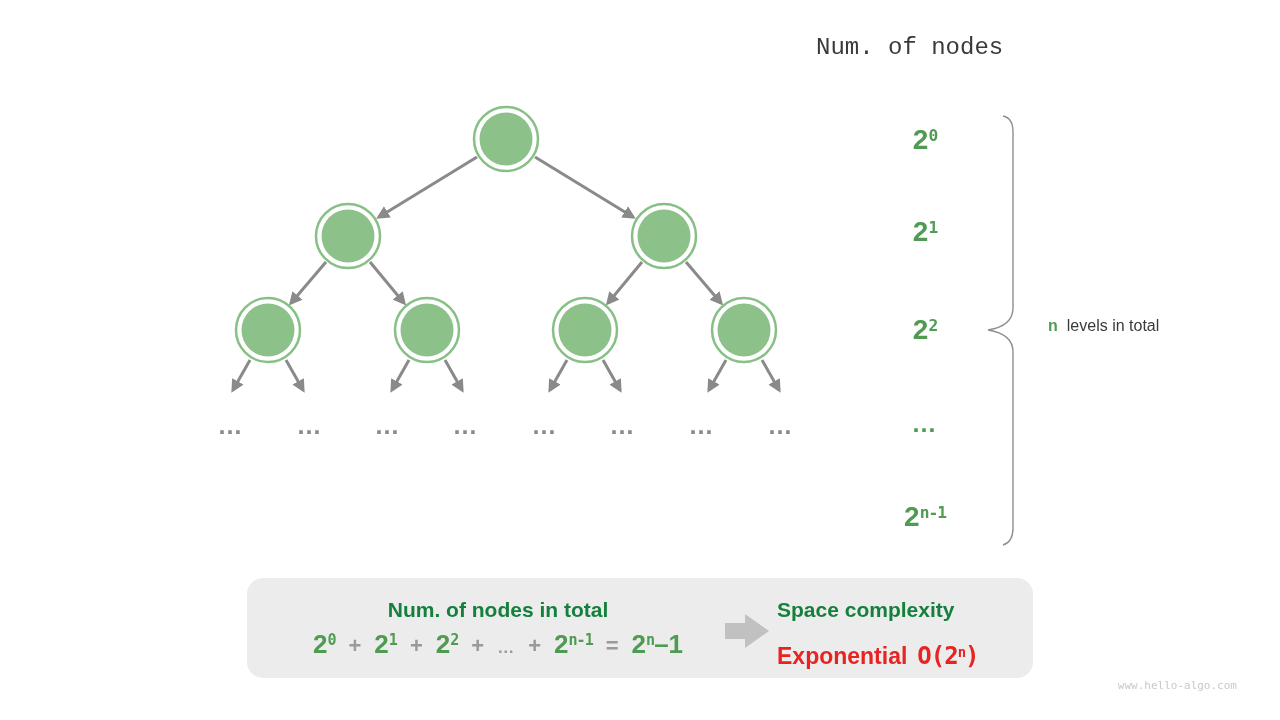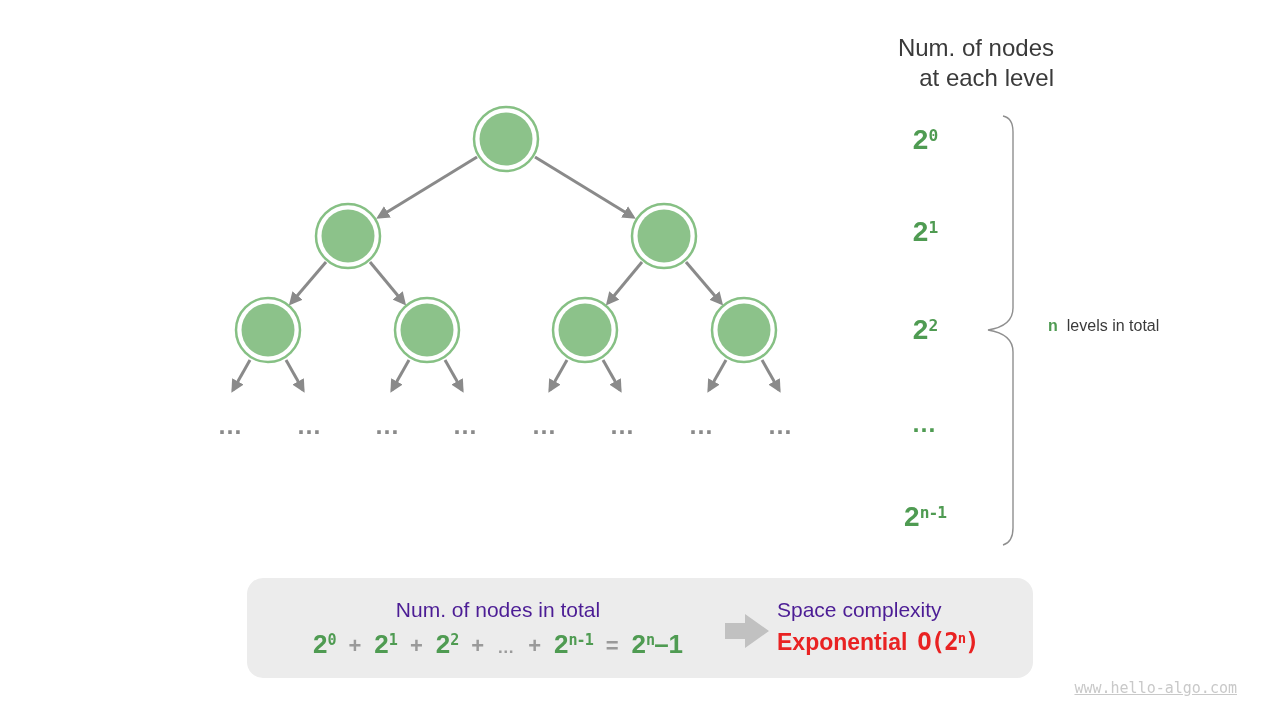--- a/index.html
+++ b/index.html
@@ -7,22 +7,22 @@
     position:relative;width:1280px;height:720px;background:#ffffff;
     font-family:"Liberation Sans",sans-serif;overflow:hidden;
   }
   svg{display:block;}
   .tree-svg{position:absolute;left:0;top:0;}
   .ring{fill:#ffffff;stroke:#86c084;stroke-width:2.5px;}
   .node-fill{fill:#8cc28a;}
   .edge{stroke:#8a8a8a;stroke-width:3px;}
 
   .header{
-    position:absolute;top:33px;left:790px;width:264px;text-align:right;
-    font-size:24px;line-height:30px;color:#3a3a3a;
+    position:absolute;top:33px;left:816px;width:264px;text-align:left;
+    font-size:24px;line-height:30px;color:#3a3a3a;font-family:Liberation Mono, monospace;
   }
 
   .lvl{
     position:absolute;left:873px;width:104px;height:34px;line-height:34px;
     text-align:center;font-size:28px;font-weight:bold;color:#4f9b52;
   }
   .sup{
     font-family:"DejaVu Sans Mono",monospace;font-weight:bold;
     font-size:0.58em;position:relative;top:-0.52em;letter-spacing:-1px;
   }
@@ -35,36 +35,36 @@
     position:absolute;top:413px;width:44px;text-align:center;
     font-size:25px;font-weight:bold;color:#8a8a8a;letter-spacing:2px;line-height:25px;
   }
 
   .summary-box{
     position:absolute;left:247px;top:578px;width:786px;height:100px;
     background:#ececec;border-radius:16px;
   }
   .sum-left{position:absolute;left:0;top:0;width:502px;text-align:center;}
   .sum-right{position:absolute;left:530px;top:0;width:246px;text-align:left;}
-  .sum-title{margin-top:20px;font-size:21px;font-weight:normal;color:#4c1d95;}
+  .sum-title{margin-top:20px;font-size:21px;font-weight:bold;color:#15803d;}
   .formula{
     margin-top:7px;font-size:26px;font-weight:bold;color:#4f9b52;
     display:flex;justify-content:center;align-items:baseline;gap:13px;
   }
   .op{color:#9a9a9a;font-size:22px;font-weight:bold;}
   .op-dots{font-size:17px;letter-spacing:1px;}
-  .complexity{margin-top:6px;font-size:23px;font-weight:bold;color:#e92222;}
+  .complexity{margin-top:20px;font-size:23px;font-weight:bold;color:#e92222;}
   .complexity .mono{
     font-family:"DejaVu Sans Mono",monospace;font-size:24px;margin-left:10px;letter-spacing:-1px;
   }
   .block-arrow{position:absolute;left:722px;top:611px;}
 
   .watermark{
     position:absolute;right:43px;top:679px;
-    font-family:"DejaVu Sans Mono",monospace;font-size:15px;color:#c9c9c9;text-decoration:underline;
+    font-family:"DejaVu Sans Mono",monospace;font-size:11px;color:#c9c9c9;
   }
 </style>
 </head>
 <body>
 
 <div class="canvas">
 
   <svg class="tree-svg" width="1280" height="560" viewBox="0 0 1280 560">
     <defs>
       <marker id="arrowhead" viewBox="0 0 10 10" refX="7.5" refY="5" markerWidth="4.4" markerHeight="4.4" orient="auto-start-reverse">
@@ -116,21 +116,20 @@
     <g>
       <circle class="ring" cx="744" cy="330" r="32"></circle>
         <circle class="node-fill" cx="744" cy="330" r="26.5"></circle>
     </g>
 
     <path d="M1003,116 Q1013,118 1013,132 L1013,308 Q1013,326 988,330 Q1013,334 1013,352 L1013,528 Q1013,542 1003,545" fill="none" stroke="#8f8f8f" stroke-width="1.4"></path>
   </svg>
 
   <div class="header">
     <div>Num. of nodes</div>
-    <div>at each level</div>
   </div>
 
   <div class="lvl" style="top:123px"><span>2</span><span class="sup">0</span></div>
   <div class="lvl" style="top:215px"><span>2</span><span class="sup">1</span></div>
   <div class="lvl" style="top:313px"><span>2</span><span class="sup">2</span></div>
   <div class="lvl lvl-dots" style="top:411px"><span>…</span></div>
   <div class="lvl" style="top:500px"><span>2</span><span class="sup">n-1</span></div>
 
   <div class="n-levels">
     <span class="n">n</span><span>levels in total</span>

